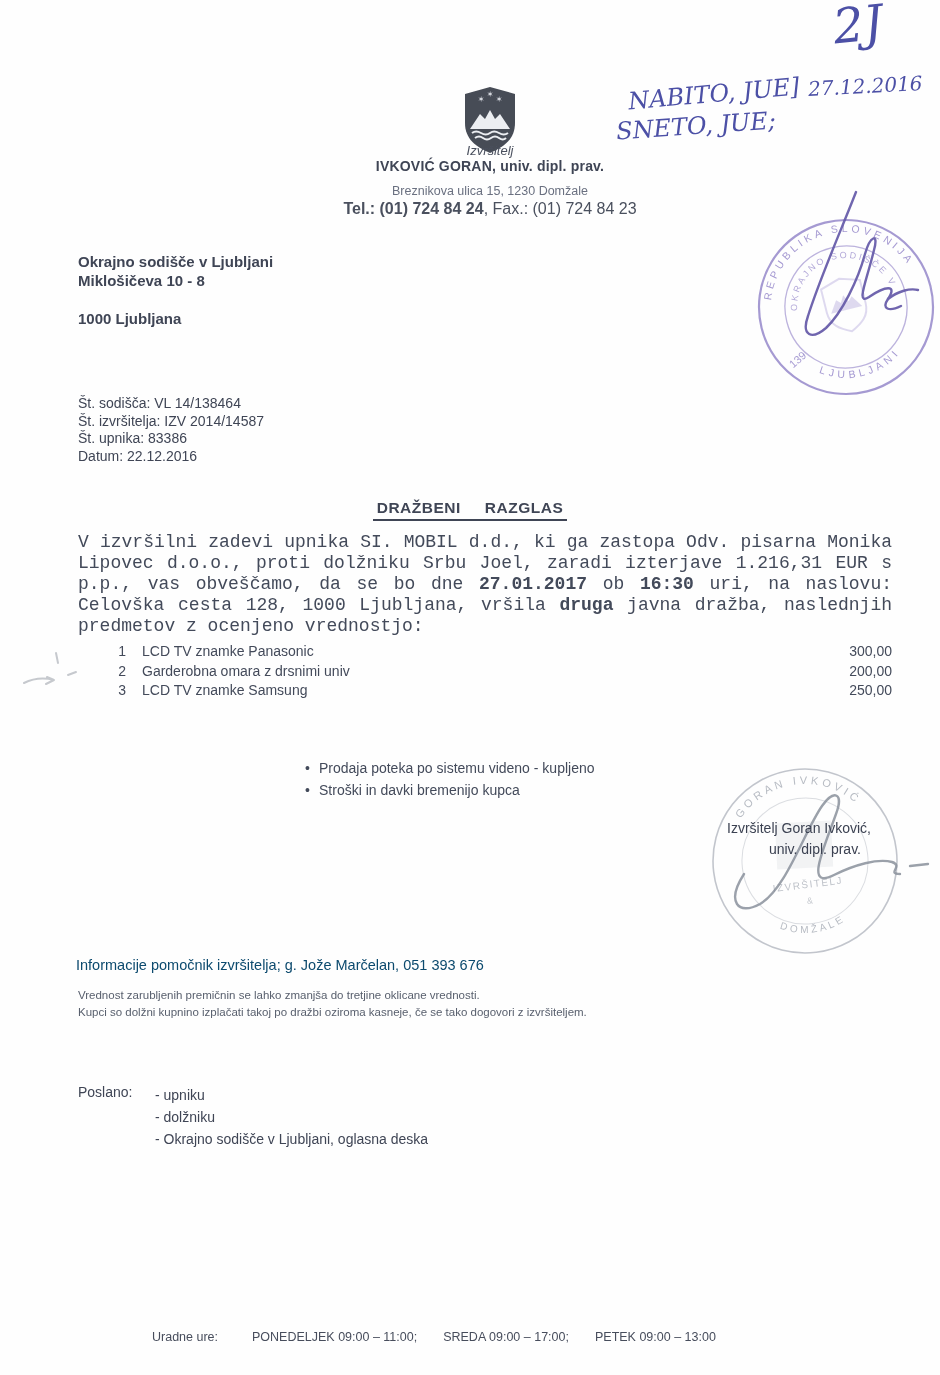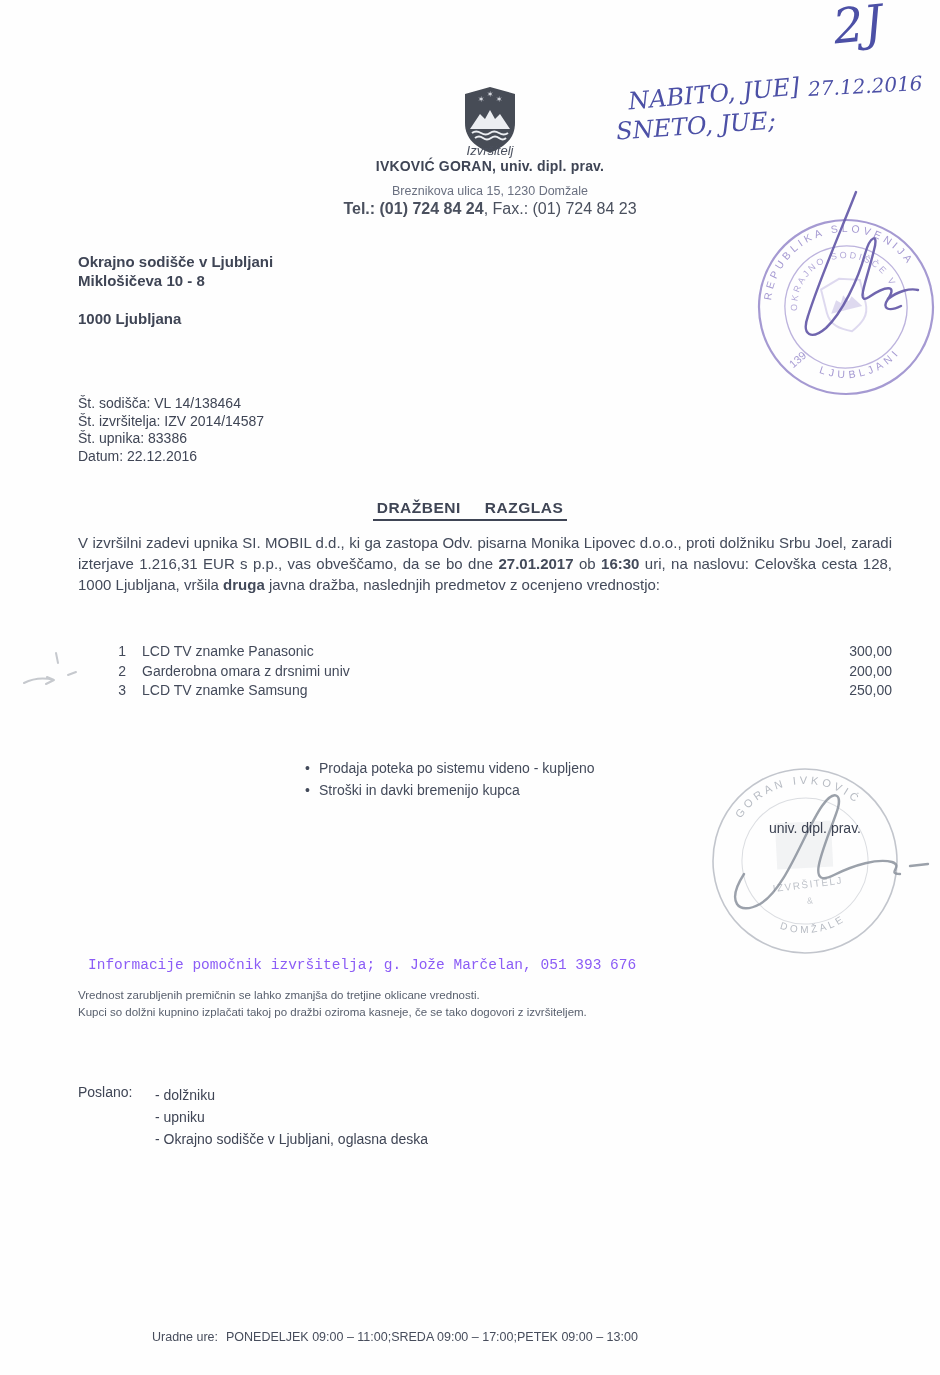--- a/index.html
+++ b/index.html
@@ -27,45 +27,45 @@
   .caseinfo{left:78px;top:395px;font-size:14px;line-height:17.5px;}
   
   .title-row{left:0;top:499px;width:940px;text-align:center;}
   .title-inner{
     display:inline-block;font-weight:bold;font-size:15.5px;letter-spacing:.5px;
     border-bottom:2px solid #3f4555;padding:0 4px 2px 4px;
   }
   .title-inner .w2{margin-left:24px;}
   
   .bodytext{
-    left:78px;top:532px;width:814px;font-size:15px;line-height:21px;
-    text-align:justify;color:#434a5a;
+    left:78px;top:532px;width:814px;font-size:18px;line-height:21px;
+    text-align:justify;color:#434a5a;font-family:Liberation Mono, monospace;
   }
   
   .items{left:78px;top:642px;width:814px;font-size:14px;color:#434a5a;}
   .items .row{display:grid;grid-template-columns:64px 1fr 110px;line-height:19.5px;}
   .items .c-num{text-align:right;padding-right:16px;}
   .items .c-val{text-align:right;}
   
   .bullets{left:305px;top:758px;font-size:14px;line-height:21.5px;color:#434a5a;}
   .bullets .b{display:flex;}
   .bullets .dot{width:14px;}
   
   .sigtext{left:595px;top:818px;width:276px;text-align:right;font-size:14px;line-height:21px;z-index:5;color:#3c4252;}
   .sigtext .l2{padding-right:10px;}
   
-  .contact{left:88px;top:957px;font-size:14.5px;color:#8b5cf6;font-family:Liberation Mono, monospace;}
+  .contact{left:76px;top:957px;font-size:14.5px;color:#0c4a6e;}
   .note{left:78px;font-size:11.5px;color:#59606e;}
   .note1{top:1006px;}
   .note2{top:989px;}
   
   .dist-label{left:78px;top:1084px;font-size:14px;text-align:right;}
   .dist-items{left:155px;top:1084px;font-size:14px;line-height:22px;}
   
-  .footer{left:152px;top:1330px;font-size:12.5px;color:#474d5c;display:flex;white-space:nowrap;}
+  .footer{left:152px;top:1330px;font-size:12.5px;color:#474d5c;display:flex;gap:26px;white-space:nowrap;}
   .footer .lbl{margin-right:8px;}
   svg text{font-family:"Liberation Sans",sans-serif;}
 </style>
 </head>
 <body>
 
 <div class="page">
 
   <div class="abs hand" style="left:833px;top:-4px;font-size:48px;transform:rotate(-6deg);">2J</div>
 
@@ -193,32 +193,33 @@
       <text x="119" y="126" font-size="10" fill="#9aa0ab" text-anchor="middle" letter-spacing="1.5" opacity="0.9">IZVRŠITELJ</text>
       <text x="119" y="142" font-size="9" fill="#9aa0ab" text-anchor="middle" opacity="0.8">&amp;</text>
     </g>
     <g fill="none" stroke="#8a919c" stroke-width="2.4" stroke-linecap="round" opacity="0.85">
       <path d="M58,112 C40,140 52,154 74,142 C100,127 118,70 136,44 C148,27 158,31 150,52 C138,86 118,128 148,113 C168,103 192,96 206,100 C218,104 200,112 214,112"></path>
       <path d="M224,104 L242,102"></path>
     </g>
   </svg>
 
   <div class="abs sigtext">
+    <div>Izvršitelj Goran Ivković,</div>
     <div class="l2">univ. dipl. prav.</div>
   </div>
 
   <div class="abs contact">Informacije pomočnik izvršitelja; g. Jože Marčelan, 051 393 676</div>
 
   <div class="abs note note1">Kupci so dolžni kupnino izplačati takoj po dražbi oziroma kasneje, če se tako dogovori z izvršiteljem.</div>
   <div class="abs note note2">Vrednost zarubljenih premičnin se lahko zmanjša do tretjine oklicane vrednosti.</div>
 
   <div class="abs dist-label">Poslano:</div>
   <div class="abs dist-items">
+    <div>- upniku</div>
     <div>- dolžniku</div>
-    <div>- upniku</div>
     <div>- Okrajno sodišče v Ljubljani, oglasna deska</div>
   </div>
 
   <div class="abs footer">
     <span class="lbl">Uradne ure:</span>
     <span>PONEDELJEK 09:00 – 11:00;</span>
     <span>SREDA 09:00 – 17:00;</span>
     <span>PETEK 09:00 – 13:00</span>
   </div>
 

